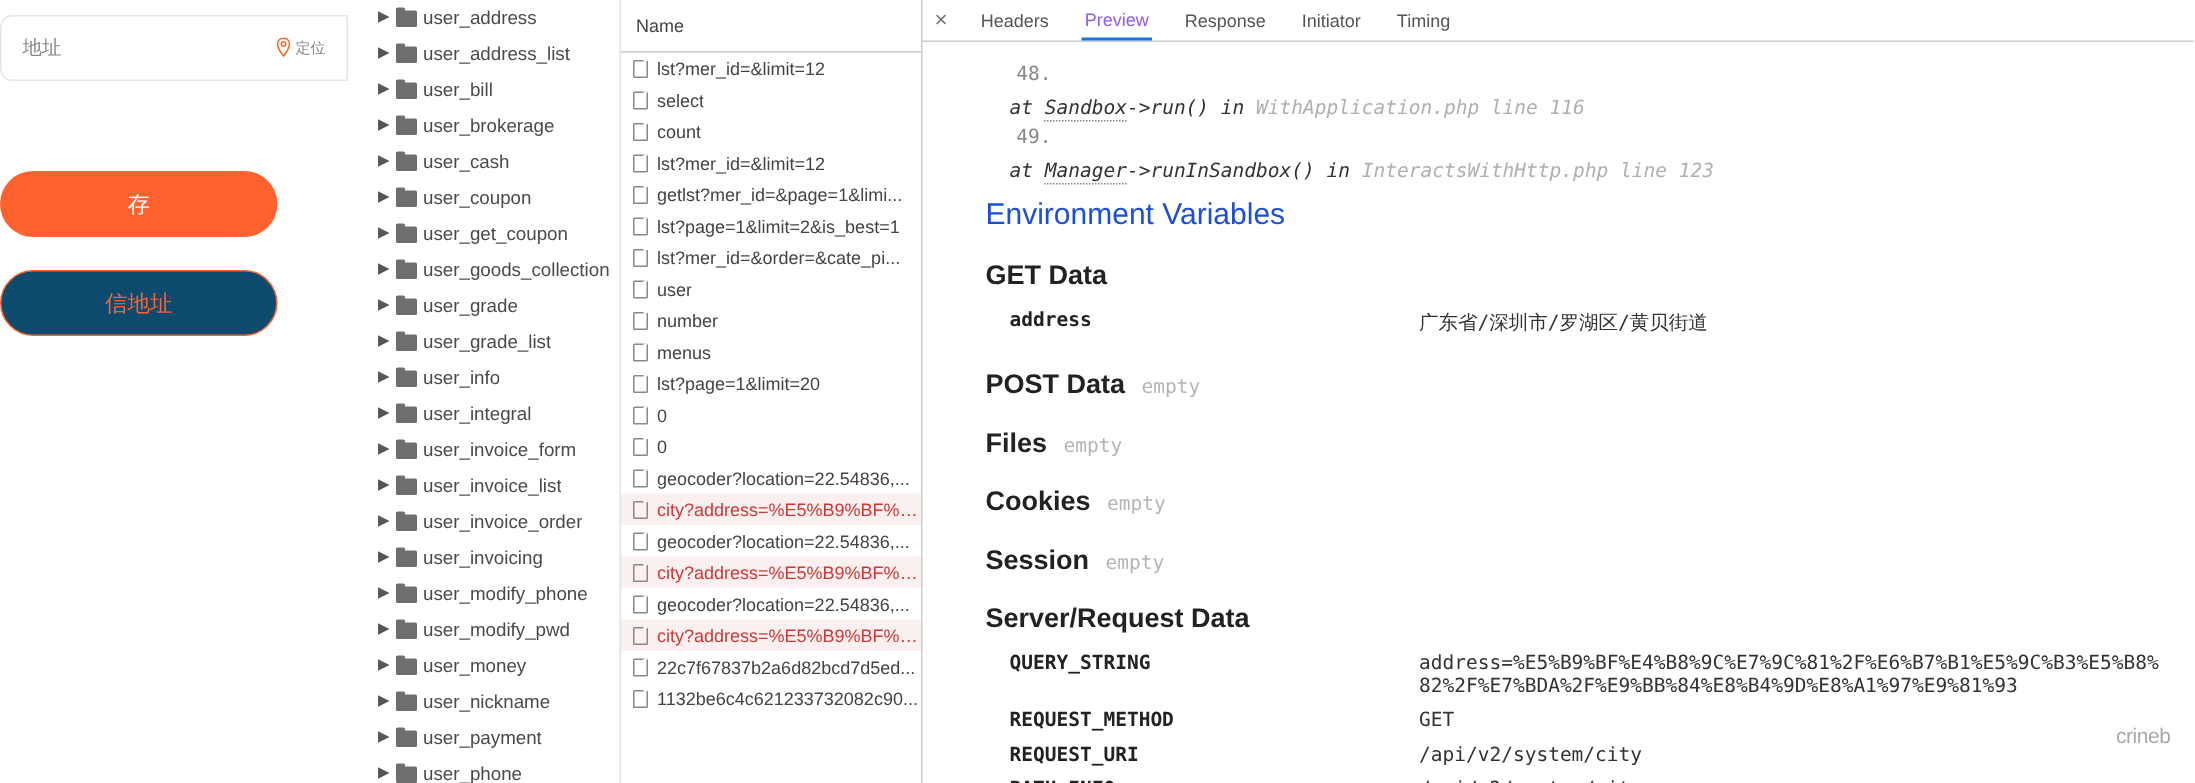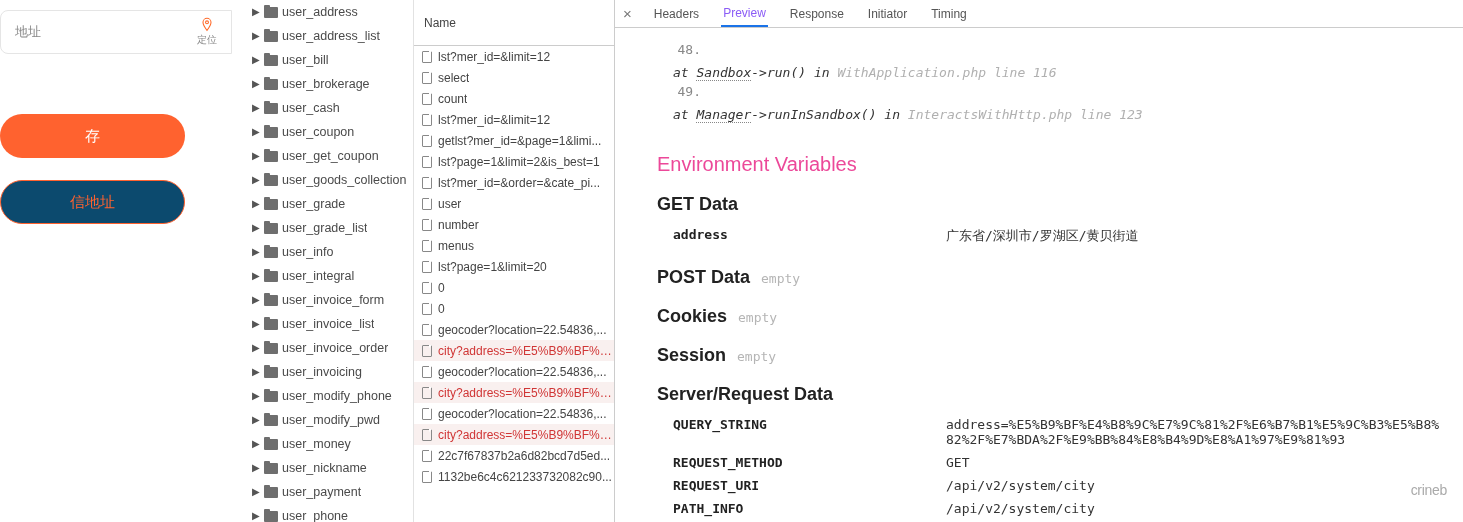--- a/index.html
+++ b/index.html
@@ -2,58 +2,58 @@
 <html><head>
 <meta charset="utf-8">
 <style>
   * { margin: 0; padding: 0; box-sizing: border-box; }
   body { font-family: "Segoe UI", Tahoma, sans-serif; font-size: 13px; color: #333; background: #fff; overflow: hidden; width: 1463px; height: 522px; display: flex; }
 
   
   .app-col { width: 248px; height: 100%; background: #fff; padding: 10px 16px 0 0; position: relative; }
   .addr-box { height: 44px; border: 1px solid #e5e5e5; border-bottom-left-radius: 8px; border-top-left-radius: 8px; display: flex; align-items: center; padding: 16px 14px; justify-content: space-between; margin-bottom: 60px; }
   .addr-box span { color: #888; }
-  .loc { display: flex; flex-direction: column; align-items: center; font-size: 10px; color: #ff6a2a; gap: 0; }
+  .loc { display: flex; flex-direction: row; align-items: center; font-size: 10px; color: #ff6a2a; gap: 0; }
   .loc svg { width: 16px; height: 16px; fill: none; stroke: #ff6a2a; stroke-width: 1.6; }
   .pill { height: 44px; border-radius: 22px; display: flex; align-items: center; justify-content: center; font-size: 15px; margin-bottom: 22px; width: 185px; cursor: pointer; }
   .pill.primary { background: #ff622f; color: #fff; }
   .pill.outline { border: 1px solid #ff622f; color: #ff622f; background: #0c4a6e; }
 
   
   .tree-col { width: 166px; height: 100%; border-right: 1px solid #e2e2e2; overflow: hidden; font-size: 12.5px; color: #4a4a4a; }
   .tree-row { display: flex; align-items: center; height: 24px; padding-left: 4px; gap: 4px; white-space: nowrap; cursor: pointer; }
   .tree-row .caret { width: 8px; color: #555; font-size: 10px; line-height: 1; }
   .tree-row .folder { width: 14px; height: 11px; background: #6e6e6e; border-radius: 1px; position: relative; }
   .tree-row .folder::before { content: ""; position: absolute; top: -2px; left: 0; width: 6px; height: 3px; background: #6e6e6e; border-radius: 1px 1px 0 0; }
   .tree-row span.label { overflow: hidden; text-overflow: ellipsis; }
 
   
   .name-col { width: 201px; height: 100%; border-right: 1px solid #ccc; display: flex; flex-direction: column; font-size: 12px; }
-  .name-head { height: 46px; border-bottom: 1px solid #ccc; display: flex; align-items: center; padding-left: 10px; color: #444; }
+  .name-head { height: 35px; border-bottom: 1px solid #ccc; display: flex; align-items: center; padding-left: 10px; color: #444; }
   .name-list { flex: 1; overflow: hidden; }
   .name-row { height: 21px; display: flex; align-items: center; padding-left: 8px; gap: 6px; white-space: nowrap; color: #444; cursor: pointer; }
   .name-row .doc-icon { width: 10px; height: 12px; border: 1px solid #888; border-radius: 1px; flex: 0 0 auto; position: relative; }
   .name-row .doc-icon::after { content: ""; position: absolute; right: -1px; top: -1px; border-left: 3px solid #fff; border-bottom: 3px solid transparent; }
   .name-row span.txt { overflow: hidden; text-overflow: ellipsis; }
   .name-row.error span.txt { color: #d03636; }
   .name-row.highlight { background: #f9f0ef; }
 
   
   .detail-col { flex: 1; height: 100%; display: flex; flex-direction: column; overflow: hidden; }
   .tabs { height: 28px; border-bottom: 1px solid #ccc; display: flex; align-items: center; font-size: 12px; color: #555; padding-left: 8px; gap: 20px; }
   .tabs .close { font-size: 15px; color: #777; cursor: pointer; }
   .tabs .tab { cursor: pointer; padding: 0 2px; height: 100%; display: flex; align-items: center; }
   .tabs .tab.active { color: #8b5cf6; border-bottom: 2px solid #1a73e8; }
   .preview { flex: 1; overflow: hidden; padding: 12px 18px 0 28px; font-size: 13px; color: #333; font-family: Menlo, Consolas, monospace; }
   .trace-line { display: flex; gap: 8px; padding: 2px 0; padding-left: 30px; flex-direction: column; }
   .trace-line .ln { color: #888; width: 28px; text-align: right; }
   .trace-line .at { color: #333; font-style: italic; }
   .trace-line .cls { border-bottom: 1px dotted #888; }
   .trace-line .file { color: #b0b0b0; }
-  .preview h2 { font-family: "Segoe UI", Tahoma, sans-serif; color: #ec4899; font-weight: 400; font-size: 20px; margin: 29px 0 10px 14px; }
+  .preview h2 { font-family: "Segoe UI", Tahoma, sans-serif; color: #1d4ed8; font-weight: 400; font-size: 20px; margin: 8px 0 10px 14px; }
   .preview h3 { font-family: "Segoe UI", Tahoma, sans-serif; font-size: 18px; font-weight: bold; color: #222; margin: 18px 0 8px 14px; }
   .preview h3 .empty { color: #b5b5b5; font-size: 13px; font-weight: 400; margin-left: 6px; font-family: Menlo, Consolas, monospace; }
   .kv { display: flex; margin-left: 30px; padding: 4px 0; font-family: Menlo, Consolas, monospace; gap: 23px; }
   .kv .k { width: 250px; font-weight: bold; color: #222; }
   .kv .v { flex: 1; color: #333; word-break: break-all; }
 
   .watermark { position: absolute; right: 16px; bottom: 24px; color: #aaa; font-size: 14px; font-weight: 500; letter-spacing: -0.3px; font-family: Arial, sans-serif; text-align: right; }
 </style>
 </head>
 <body>
@@ -309,20 +309,24 @@
     <h3>GET Data</h3>
     <div id="get-kv">
         <div class="kv">
           <span class="k">address</span>
           <span class="v">广东省/深圳市/罗湖区/黄贝街道</span>
         </div>
       </div>
 
     <h3>
       <span>POST Data</span>
+      <span class="empty">empty</span>
+    </h3>
+    <h3>
+      <span>Files</span>
       <span class="empty">empty</span>
     </h3>
     <h3>
       <span>Cookies</span>
       <span class="empty">empty</span>
     </h3>
     <h3>
       <span>Session</span>
       <span class="empty">empty</span>
     </h3>

